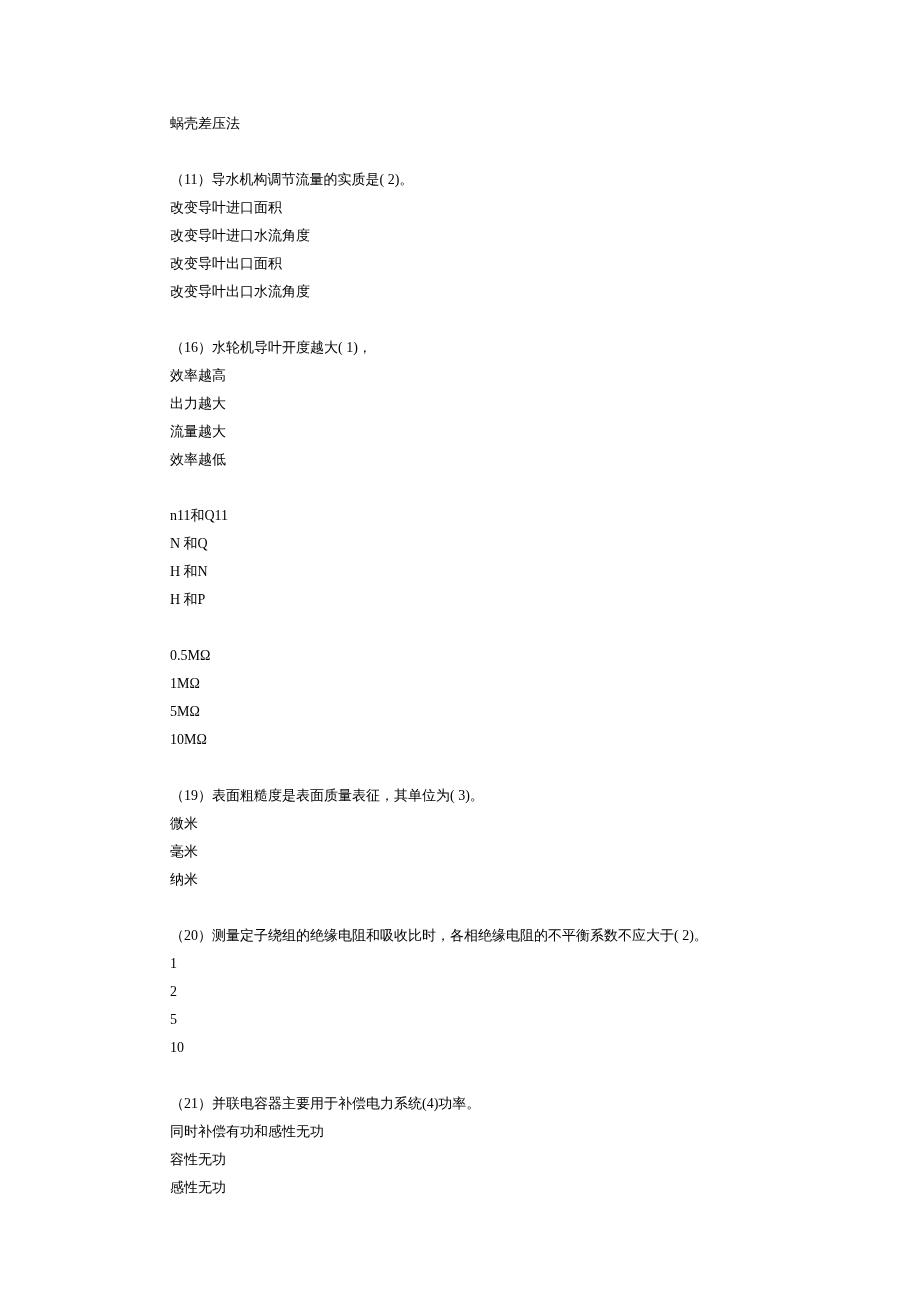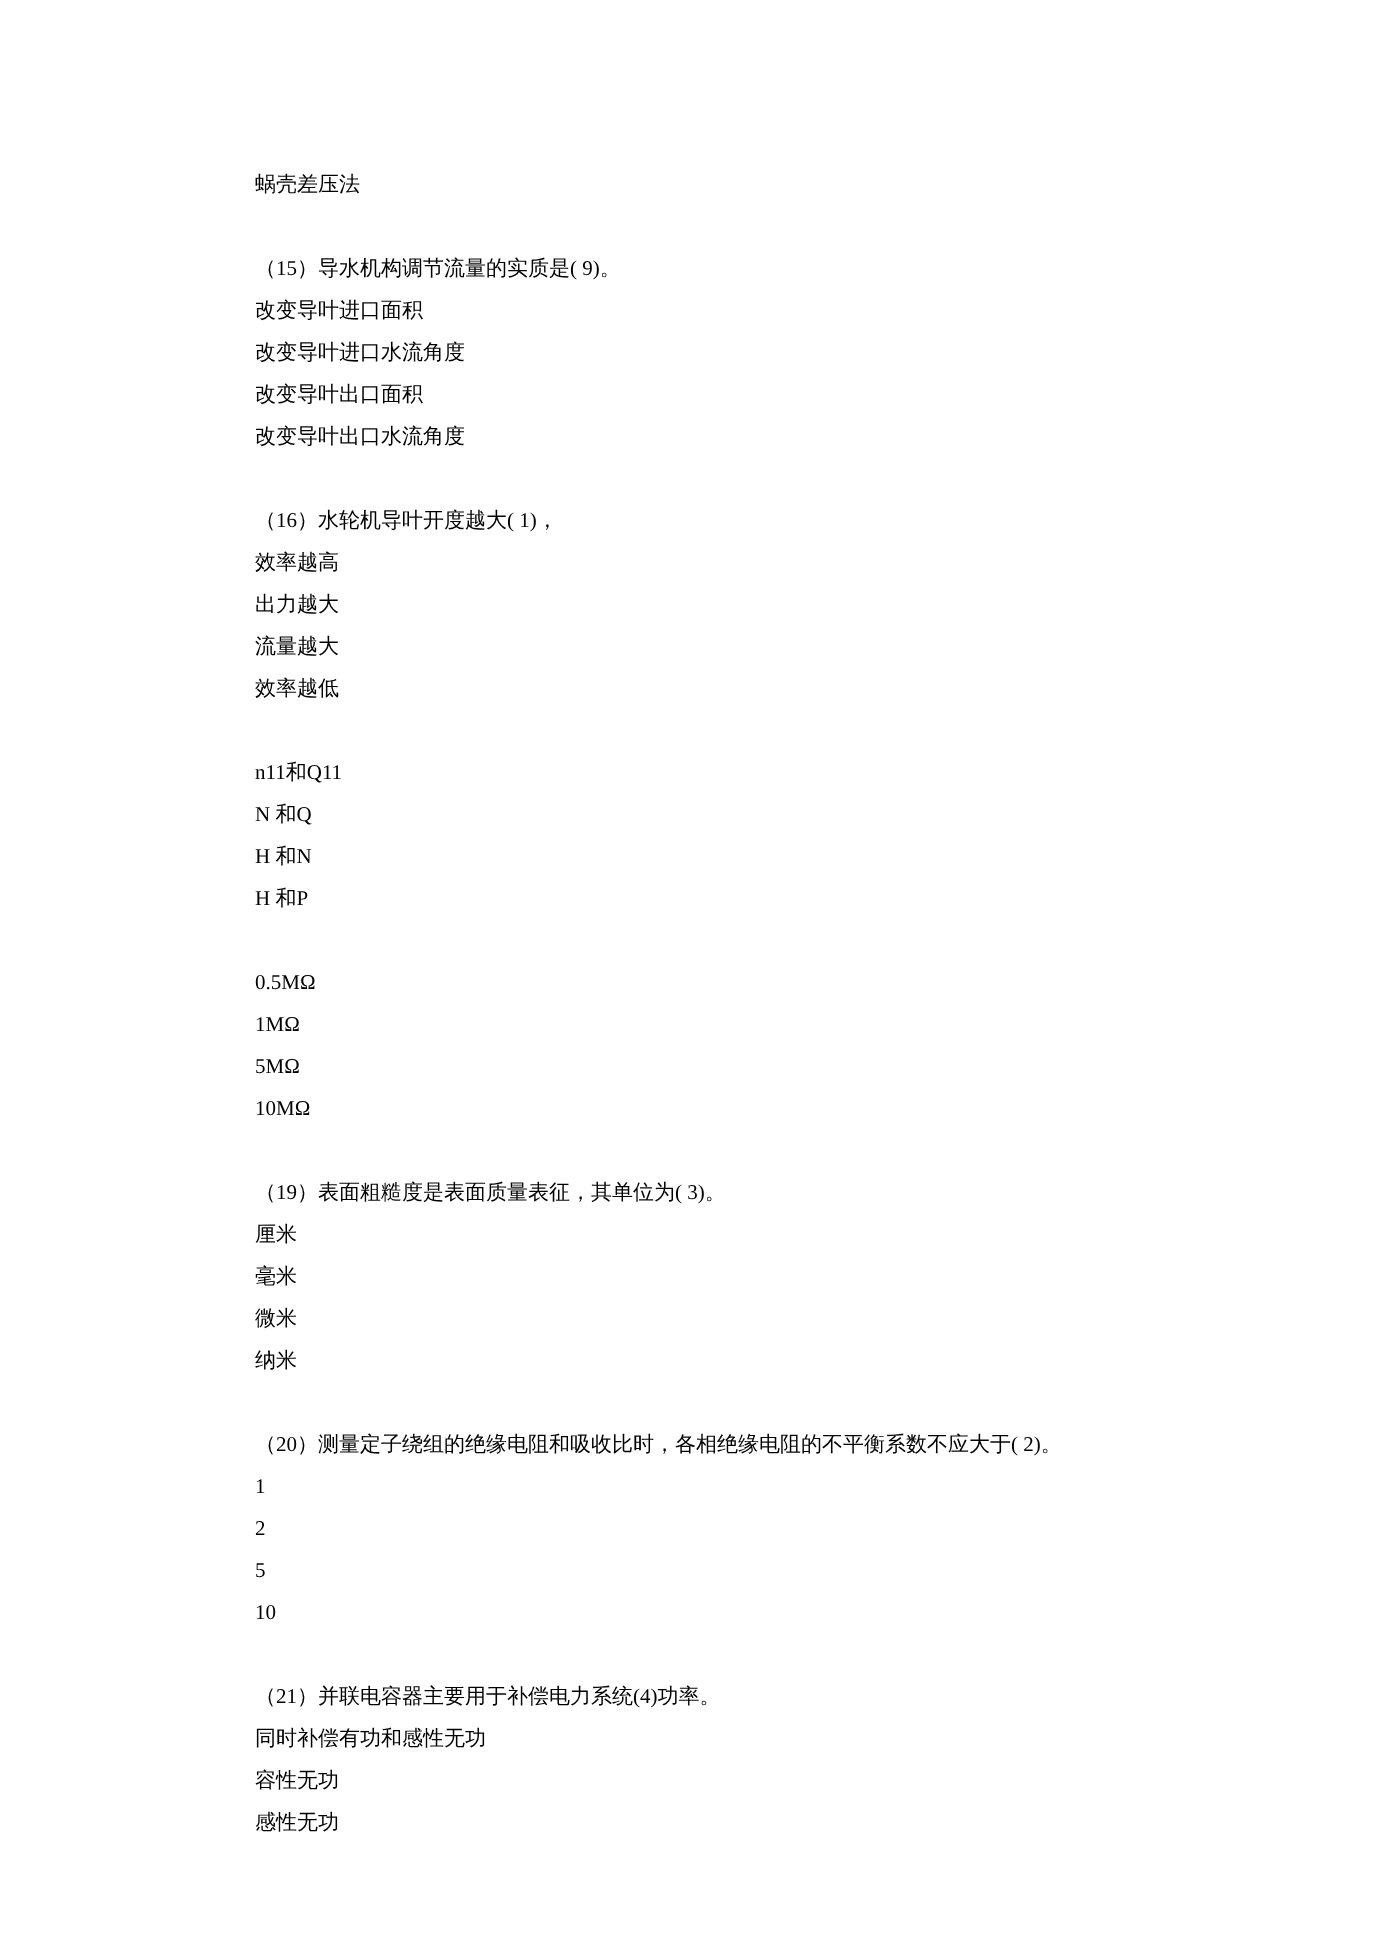--- a/index.html
+++ b/index.html
@@ -30,21 +30,21 @@
 </head>
 <body>
 
 <div class="page">
 
   <div class="line">蜗壳差压法</div>
 
   <div class="spacer"></div>
 
   <div class="block">
-    <div class="line">（15）导水机构调节流量的实质是( 9)。</div>
+    <div class="line">（11）导水机构调节流量的实质是( 2)。</div>
     <div class="line">改变导叶进口面积</div>
     <div class="line">改变导叶进口水流角度</div>
     <div class="line">改变导叶出口面积</div>
     <div class="line">改变导叶出口水流角度</div>
   </div>
 
   <div class="spacer"></div>
 
   <div class="block">
     <div class="line">（16）水轮机导叶开度越大( 1)，</div>
@@ -69,23 +69,22 @@
     <div class="line">0.5MΩ</div>
     <div class="line">1MΩ</div>
     <div class="line">5MΩ</div>
     <div class="line">10MΩ</div>
   </div>
 
   <div class="spacer"></div>
 
   <div class="block">
     <div class="line">（19）表面粗糙度是表面质量表征，其单位为( 3)。</div>
-    <div class="line">厘米</div>
+    <div class="line">微米</div>
     <div class="line">毫米</div>
-    <div class="line">微米</div>
     <div class="line">纳米</div>
   </div>
 
   <div class="spacer"></div>
 
   <div class="block">
     <div class="line">（20）测量定子绕组的绝缘电阻和吸收比时，各相绝缘电阻的不平衡系数不应大于( 2)。</div>
     <div class="line">1</div>
     <div class="line">2</div>
     <div class="line">5</div>

